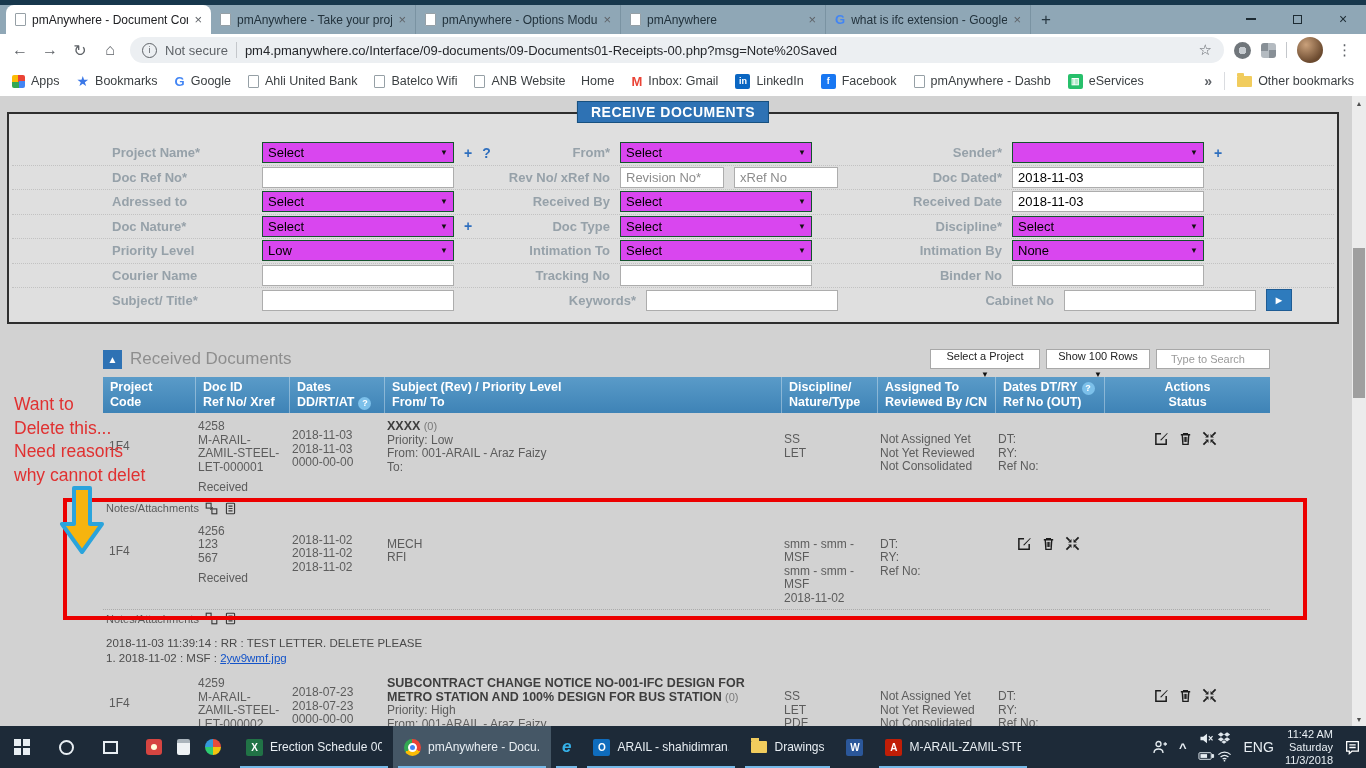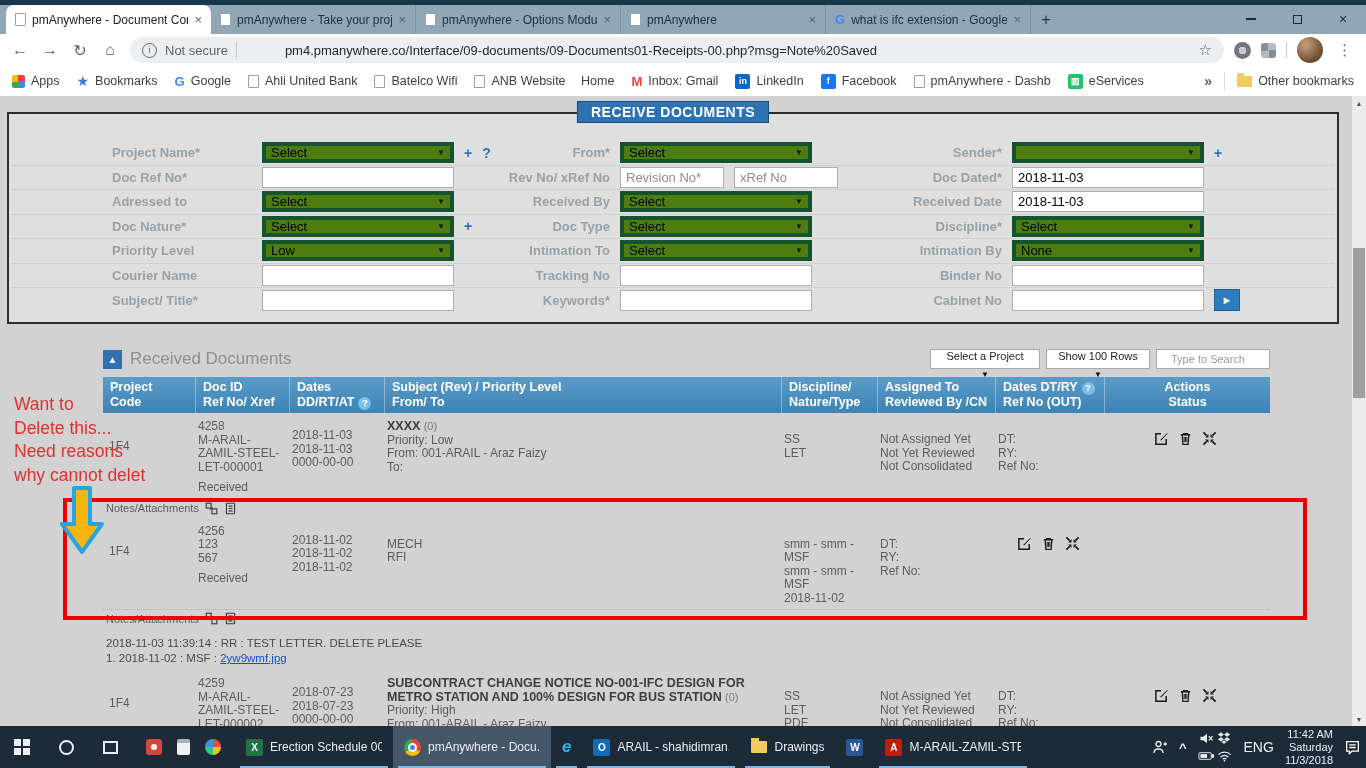--- a/index.html
+++ b/index.html
@@ -20,21 +20,21 @@
   .winbtn{width:46px;display:flex;align-items:center;justify-content:center;color:#1d2b33;font-size:14px;}
   .min-glyph{width:10px;height:1.5px;background:#1d2b33;display:inline-block;}
   .max-glyph{width:9px;height:9px;border:1.5px solid #1d2b33;display:inline-block;}
 
   #omnibox{position:absolute;top:34px;width:100%;height:32px;background:#fff;display:flex;align-items:center;padding:0 10px;gap:10px;}
   .nav-ico{color:#5f6368;font-size:16px;width:20px;text-align:center;}
   .urlpill{flex:1;height:26px;background:#eceff2;border-radius:14px;display:flex;align-items:center;padding:0 12px;gap:8px;font-size:13px;min-width:0;}
   .info-ico{width:15px;height:15px;border:1.5px solid #5f6368;border-radius:50%;color:#5f6368;font-size:9px;display:flex;align-items:center;justify-content:center;flex:none;}
   .sec-text{color:#5f6368;white-space:nowrap;}
   .url-sep{width:1px;height:16px;background:#c4c7cb;flex:none;}
-  .url-text{color:#25272b;white-space:nowrap;overflow:hidden;flex:1;margin-left:40px;}
+  .url-text{color:#25272b;white-space:nowrap;overflow:hidden;flex:1;}
   .star{color:#5f6368;font-size:15px;}
   .ext-ico1{width:17px;height:17px;border-radius:50%;background:radial-gradient(circle,#c6cbd0 30%,#70767b 32%);flex:none;}
   .ext-ico2{width:15px;height:15px;background:conic-gradient(#b4bbc1 0 25%,#878f96 0 50%,#b4bbc1 0 75%,#878f96 0);border-radius:3px;flex:none;}
   .avatar{width:26px;height:26px;border-radius:50%;background:radial-gradient(circle at 35% 30%,#caa17b,#6b4a2f 70%);flex:none;}
   .menu-dots{color:#5f6368;font-size:15px;padding:0 4px;}
 
   #bookmarks{position:absolute;top:66px;width:100%;height:30px;background:#fff;display:flex;align-items:center;padding:0 12px;gap:17px;font-size:12.5px;color:#3c4043;}
   .bm{display:flex;align-items:center;gap:6px;white-space:nowrap;}
   .apps-ico{width:13px;height:13px;border-radius:2px;background:conic-gradient(#ea4335 0 25%,#4285f4 0 50%,#34a853 0 75%,#fbbc05 0);}
   .star-blue{color:#3b78e7;font-size:14px;}
@@ -56,21 +56,21 @@
 
   #fieldset{position:absolute;left:7px;top:16px;width:1332px;height:212px;border:2px solid #2e2e2e;background:#dfdfdf;}
   #legend{position:absolute;left:50%;top:-13px;transform:translateX(-50%);background:#2e72b4;border:1px solid #17507f;color:#fff;font-weight:bold;font-size:14px;padding:2px 13px;letter-spacing:.5px;}
   .form-area{padding-top:27px;}
   .fline{display:grid;grid-template-columns:452px 418px auto;align-items:center;height:24.5px;border-bottom:1px dotted #c2c2c2;margin:0 3px;}
   .fcell{display:flex;align-items:center;gap:10px;}
   .lb{font-weight:bold;color:#96a1a9;font-size:13px;flex:none;}
   .c1 .lb{margin-left:100px;width:140px;}
   .c2 .lb{width:146px;text-align:right;}
   .c3 .lb{width:120px;text-align:right;}
-  .sel{width:192px;height:21px;background:#4d7c0f;border:4px solid #14532d;display:flex;align-items:center;justify-content:space-between;padding:0 5px;font-size:13px;color:#000;flex:none;}
+  .sel{width:192px;height:21px;background:#d946ef;border:1px solid #14532d;display:flex;align-items:center;justify-content:space-between;padding:0 5px;font-size:13px;color:#000;flex:none;}
   .caret{font-size:8px;color:#111;}
   .inp{width:192px;height:21px;background:#fff;border:1px solid #adadad;font-size:13px;color:#000;padding:0 5px;flex:none;}
   .inp::placeholder{color:#8c8c8c;}
   .inp.half{width:104px;}
   .extra{color:#2f6fbe;font-weight:bold;font-size:14px;}
   .gobtn{width:26px;height:22px;background:#2e7bbd;color:#fff;display:flex;align-items:center;justify-content:center;font-size:11px;border:1px solid #1f5c94;flex:none;}
 
   #recv-head{position:absolute;left:103px;top:253px;width:1167px;display:flex;align-items:center;}
   .tri-box{width:19px;height:19px;background:#2e72b4;color:#fff;font-size:10px;display:flex;align-items:center;justify-content:center;flex:none;}
   .recv-title{font-size:17px;color:#8e8e8e;margin-left:8px;}
@@ -379,21 +379,21 @@
         <div class="fcell c2">
           <span class="lb">Tracking No</span>
           <input class="inp" value="" style="">
         </div>
         <div class="fcell c3">
           <span class="lb">Binder No</span>
           <input class="inp" value="" style="">
         </div>
       </div>
 
-      <div class="fline" style="border-bottom:none;">
+      <div class="fline" style="border-bottom:none;gap:26px;">
         <div class="fcell c1">
           <span class="lb">Subject/ Title*</span>
           <input class="inp" value="" style="">
         </div>
         <div class="fcell c2">
           <span class="lb">Keywords*</span>
           <input class="inp" value="" style="">
         </div>
         <div class="fcell c3">
           <span class="lb">Cabinet No</span>

